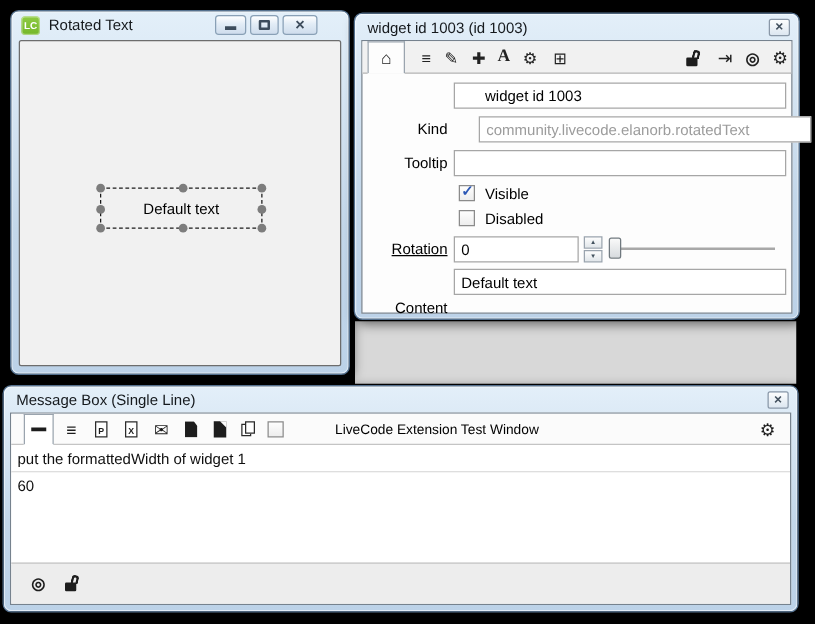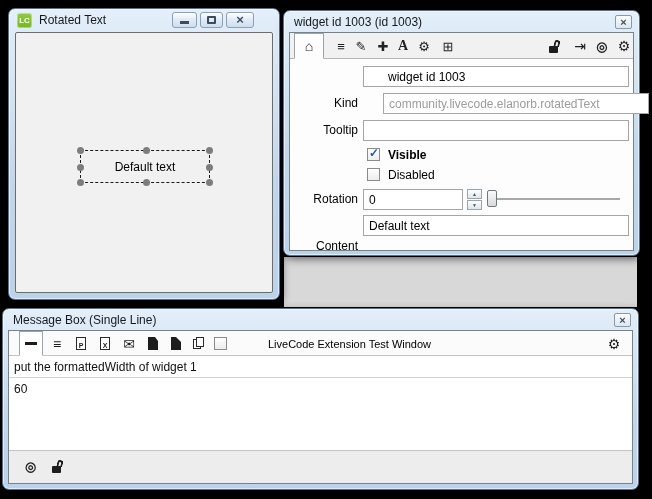--- a/index.html
+++ b/index.html
@@ -211,26 +211,26 @@
 
       <div class="f-label" style="top:60px;">Kind</div>
       <input class="f-input gray" style="left: 73px; top: 60px; width: 266px; margin-left: 20px;" value="community.livecode.elanorb.rotatedText">
 
       <div class="f-label" style="top:87px;">Tooltip</div>
       <input class="f-input" style="left: 73px; top: 87px; width: 266px;" value="">
 
       <div class="cb" style="left:77px; top:115px;">
         <span class="cb-check">✓</span>
       </div>
-      <div class="cb-label" style="left:98px; top:115px;font-weight:bold;">Visible</div>
+      <div class="cb-label" style="left:98px; top:115px;">Visible</div>
 
       <div class="cb" style="left:77px; top:135px;"></div>
       <div class="cb-label" style="left:98px; top:135px;">Disabled</div>
 
-      <div class="f-label" style="top:156px;">Rotation</div>
+      <div class="f-label" style="top:156px;text-decoration:underline;">Rotation</div>
       <input class="f-input" style="left: 73px; top: 156px; width: 100px;" value="0">
       <div class="spin-btn" style="left:177px; top:156px;">
         <span>▲</span>
       </div>
       <div class="spin-btn" style="left:177px; top:167px;">
         <span>▼</span>
       </div>
       <div class="slider-track" style="left:198px; top:165px; width:132px;"></div>
       <div class="slider-thumb" style="left:197px; top:157px;"></div>
 

